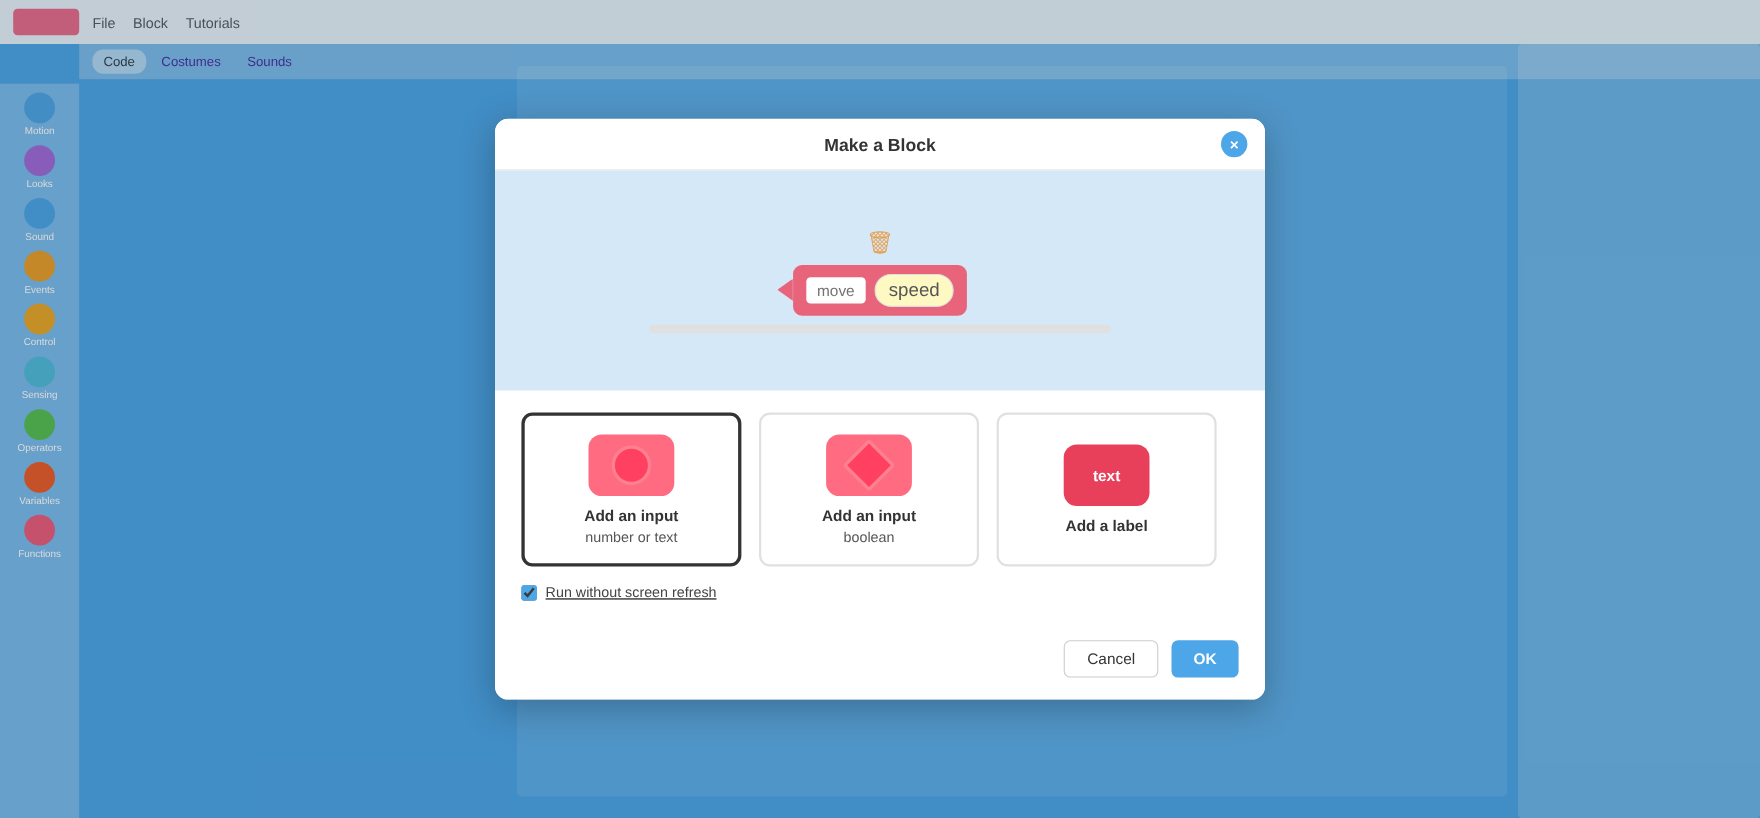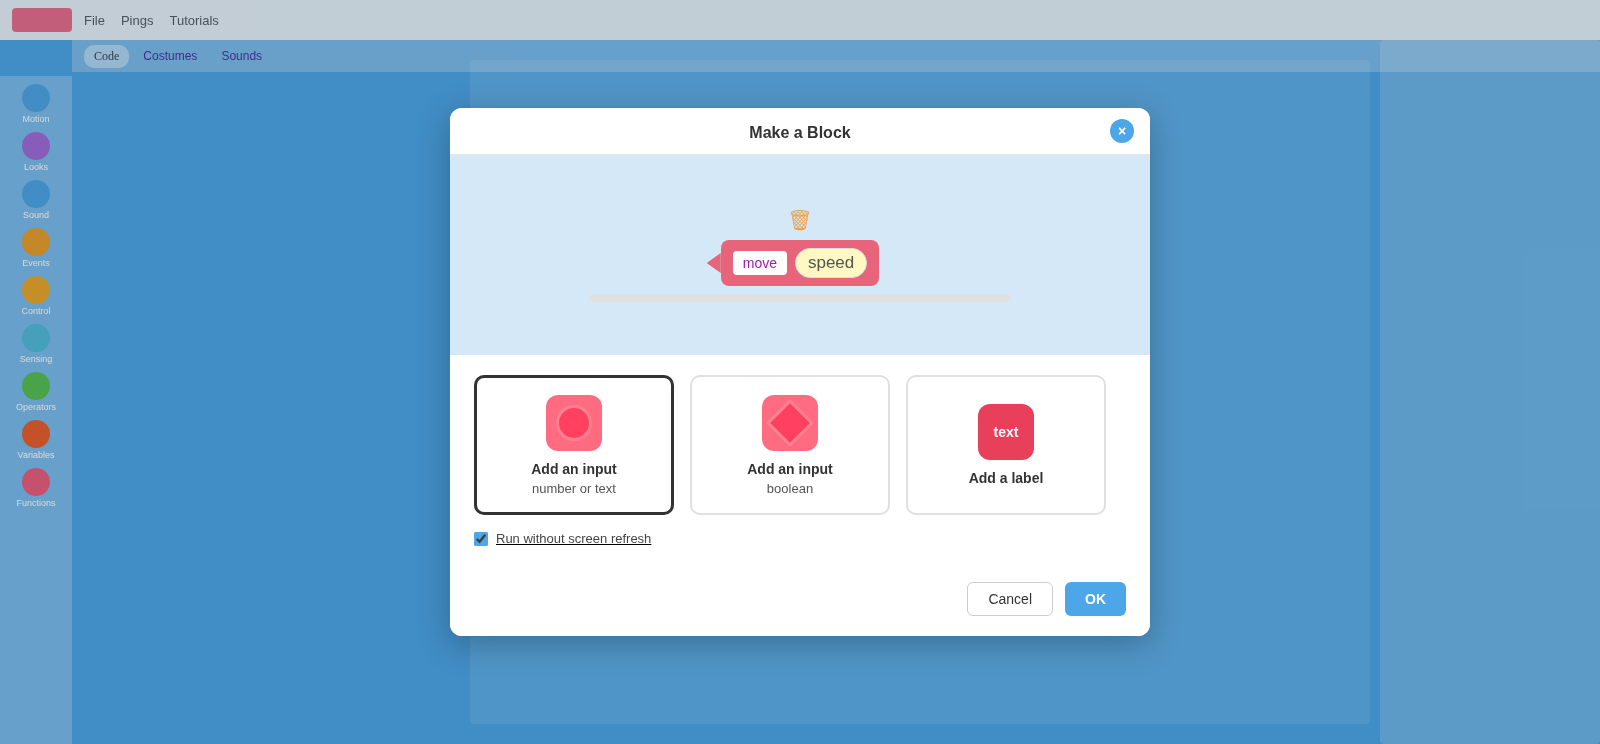--- a/index.html
+++ b/index.html
@@ -124,21 +124,20 @@
       font-size: 12px;
       color: #4c1d95;
       padding: 4px 10px;
       border-radius: 10px;
       cursor: pointer;
     }
 
     .main-tab.active {
       background: rgba(255,255,255,0.5);
       color: #333;
-      font-family: Liberation Serif, serif;
     }
 
     
     .modal-overlay {
       position: absolute;
       inset: 0;
       background: rgba(0,0,0,0.15);
       z-index: 10;
       display: flex;
       align-items: center;
@@ -226,21 +225,21 @@
       width: 14px; height: 20px;
       background: #e8647a;
       clip-path: polygon(0 50%, 100% 0, 100% 100%);
     }
 
     .block-label {
       background: #fff;
       border-radius: 4px;
       padding: 4px 10px;
       font-size: 14px;
-      color: #a21caf;
+      color: #737373;
       font-weight: 500;
     }
 
     .block-input {
       background: #fef9c3;
       border-radius: 20px;
       padding: 4px 12px;
       font-size: 17px;
       color: #555;
       border: 1px solid #ddd;
@@ -283,21 +282,21 @@
       background: #fff;
       gap: 10px;
     }
 
     .option-card.selected {
       border: 3px solid #333;
       border-radius: 10px;
     }
 
     .option-icon {
-      width: 56px; height: 56px;
+      width: 78px; height: 56px;
       border-radius: 12px;
       background: #ff6b81;
       display: flex;
       align-items: center;
       justify-content: center;
     }
 
     .option-icon.circle-icon::after {
       content: '';
       width: 30px; height: 30px;
@@ -405,21 +404,21 @@
 
 <div class="bg-content">
   <div class="bg-panel" style="right:0;top:0;width:220px;height:100%;background:rgba(255,255,255,0.18);"></div>
   <div class="bg-panel" style="right:230px;top:20px;width:900px;height:calc(100% - 40px);background:rgba(255,255,255,0.1);"></div>
 </div>
 
 <div class="top-bar">
   <div class="top-bar-logo"></div>
   <div class="top-bar-menus">
     <span>File</span>
-    <span>Pings</span>
+    <span>Block</span>
     <span>Tutorials</span>
   </div>
 </div>
 
 <div class="sidebar">
   <div class="sidebar-section">
     <div class="sidebar-dot" style="background:#4fa6e8;"></div>
     <span class="sidebar-label">Motion</span>
   </div>
   <div class="sidebar-section">

